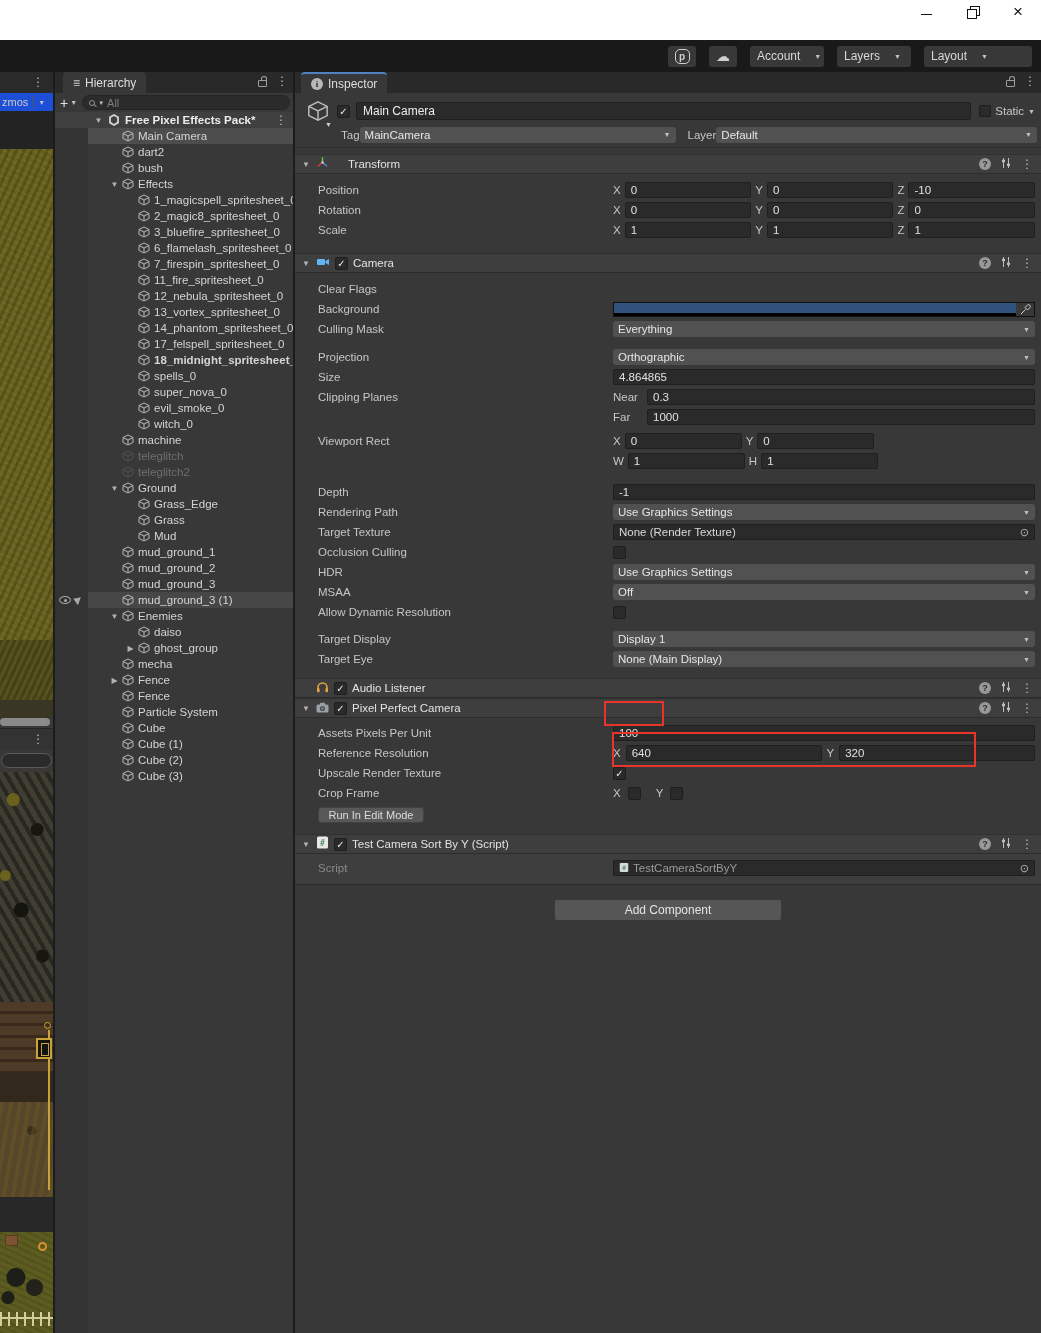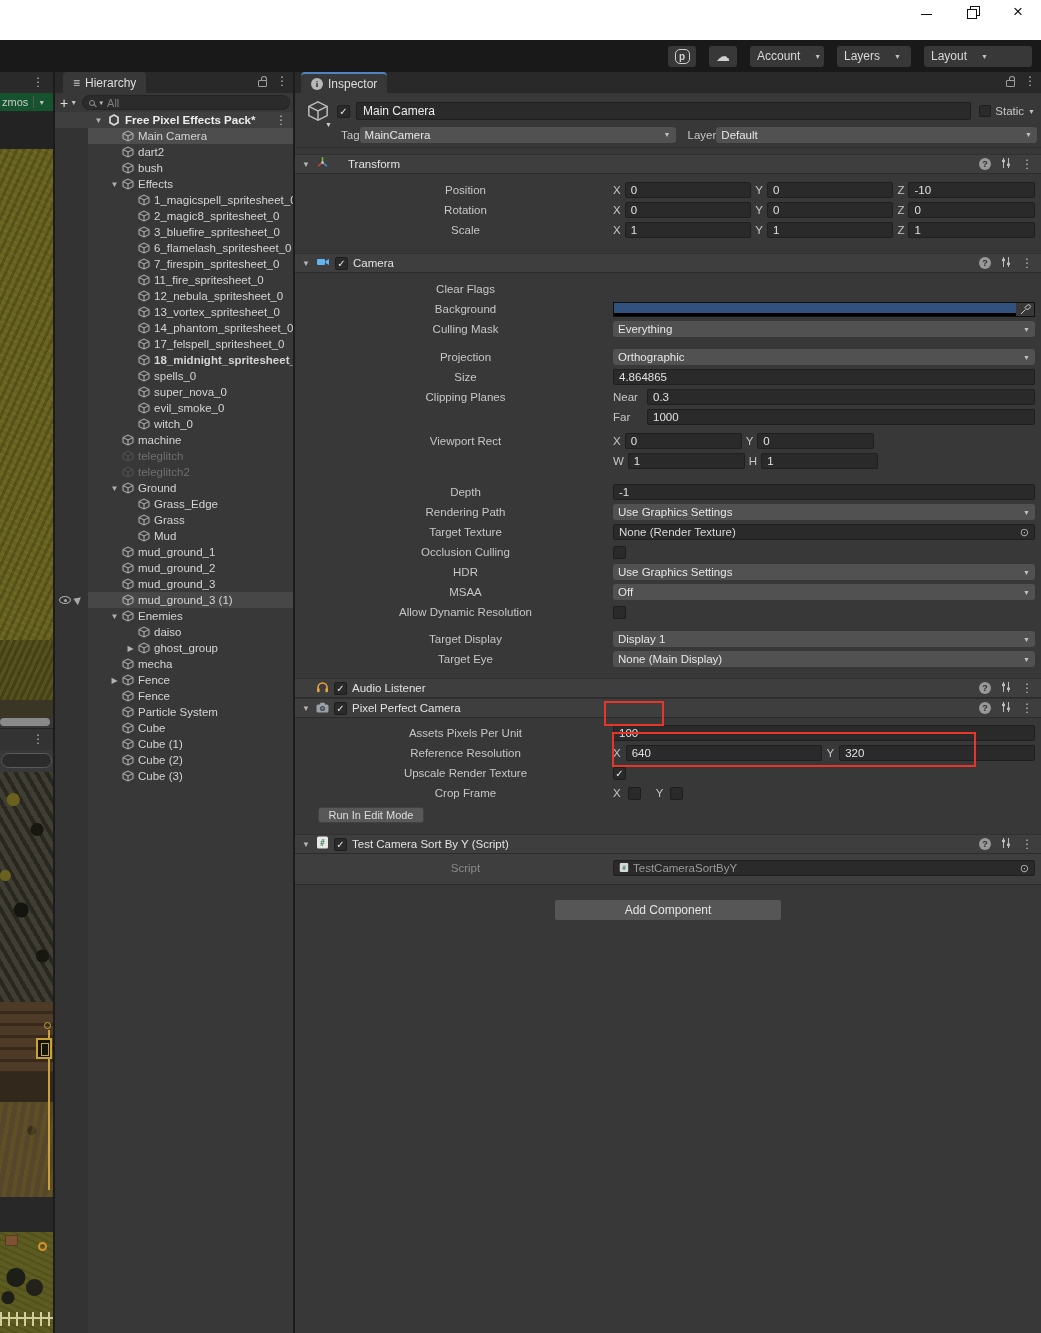--- a/index.html
+++ b/index.html
@@ -95,21 +95,21 @@
   .dd .dda { margin-left:auto; padding-left:6px; }
   .dd.tagdd { flex:none; width:316px; }
   .chead { height:20px; background:#3e3e3e; border-top:1px solid #303030; border-bottom:1px solid #2c2c2c;
            display:flex; align-items:center; padding:0 6px; gap:5px; flex:none; }
   .chead .fold { width:10px; }
   .ctitle { font-weight:normal; font-size:11.5px; color:#e2e2e2; }
   .chead-icons { margin-left:auto; display:flex; align-items:center; gap:9px; padding-right:2px; }
   .help { width:12px; height:12px; border-radius:50%; background:#989898; color:#2d2d2d; font-size:9px; font-weight:bold;
           display:flex; align-items:center; justify-content:center; }
   .irow { display:flex; align-items:center; height:20px; padding-left:23px; }
-  .ilabel { width:295px; flex:none; font-size:11.5px; color:#c6c6c6;text-align:center; }
+  .ilabel { width:295px; flex:none; font-size:11.5px; color:#c6c6c6; }
   .ival { flex:1; display:flex; align-items:center; margin-right:6px; gap:4px; min-width:0; }
   .axis { font-size:11.5px; color:#c6c6c6; flex:none; }
   .tfield { background:#2a2a2a; border:1px solid #1f1f1f; border-radius:2px; height:16px; display:flex; align-items:center;
             padding:0 5px; font-size:11.5px; color:#e0e0e0; flex:1; min-width:0; }
   .tfield.obj { color:#d8d8d8; gap:4px; }
   .objpick { margin-left:auto; color:#b5b5b5; font-size:11px; }
   .colorfield { flex:1; height:15px; position:relative; border:1px solid #111; display:flex; }
   .colorfill { flex:1; display:flex; flex-direction:column; }
   .colorfill .c { flex:1; }
   .colorfill .a { height:3px; background:#000; }
@@ -118,21 +118,21 @@
             font-size:11px; color:#dcdcdc; display:flex; align-items:center; justify-content:center; }
   .scriptband { background:#3e3e3e; border-bottom:1px solid #2c2c2c; padding:4px 0 6px 0; }
   .addcomp-wrap { display:flex; justify-content:center; }
   .addcomp { width:228px; height:22px; background:#565656; border:1px solid #393939; border-radius:3px;
              display:flex; align-items:center; justify-content:center; font-size:12px; color:#e4e4e4; }
 
   
   .ss { position:absolute; left:0; right:0; }
   .ss-tabbar { top:0; height:21px; background:#2a2a2a; }
   .ss-tabbar .kebab { position:absolute; right:9px; top:4px; }
-  .ss-gizmo { top:21px; height:19px; background:#14532d; display:flex; align-items:center; font-size:11px; color:#cbcbcb;
+  .ss-gizmo { top:21px; height:19px; background:#1d4ed8; display:flex; align-items:center; font-size:11px; color:#cbcbcb;
               padding-left:2px; border-bottom:1px solid #242424; }
   .ss-gizmo .sep { width:1px; height:12px; background:#565656; margin:0 4px 0 5px; }
   .ss-gap { top:40px; height:37px; background:#232323; }
   .tex-grass { top:77px; height:491px; background-color:#67621f;
     background-image: repeating-linear-gradient(115deg, rgba(35,35,8,.28) 0 3px, transparent 3px 7px),
                       repeating-linear-gradient(25deg, rgba(128,122,44,.3) 0 2px, transparent 2px 6px); }
   .tex-grass2 { top:568px; height:60px; background-color:#56511d;
     background-image: repeating-linear-gradient(115deg, rgba(30,30,8,.3) 0 3px, transparent 3px 6px); }
   .tex-dirt { top:628px; height:18px; background:#3a3626; }
   .ss-pill { top:646px; height:8px; width:50px; background:#8a8a8a; border-radius:4px; }

